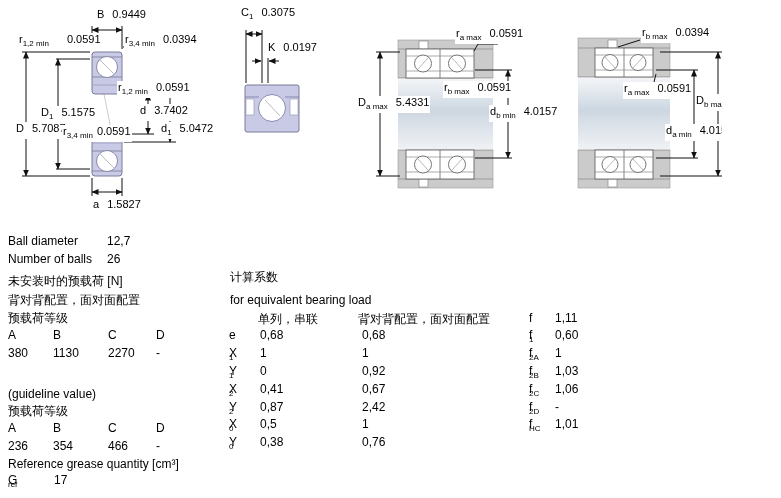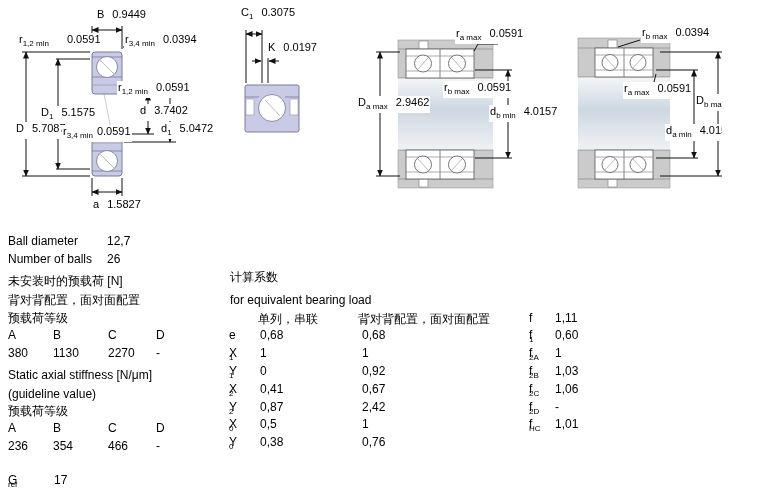--- a/index.html
+++ b/index.html
@@ -176,21 +176,21 @@
   <div class="dim" style="left:160px;top:122px"><span class="sym"><span>d</span><sub>1</sub></span><span class="val">5.0472</span></div>
   <div class="dim" style="left:40px;top:106px"><span class="sym"><span>D</span><sub>1</sub></span><span class="val">5.1575</span></div>
   <div class="dim" style="left:15px;top:122px"><span class="sym"><span>D</span><sub></sub></span><span class="val">5.7087</span></div>
   <div class="dim" style="left:62px;top:125px"><span class="sym"><span>r</span><sub>3,4 min</sub></span><span class="val" style="margin-left:4px">0.0591</span></div>
   <div class="dim" style="left:92px;top:198px"><span class="sym"><span>a</span><sub></sub></span><span class="val">1.5827</span></div>
 
   <div class="dim" style="left:240px;top:6px"><span class="sym"><span>C</span><sub>1</sub></span><span class="val">0.3075</span></div>
   <div class="dim" style="left:267px;top:41px"><span class="sym"><span>K</span><sub></sub></span><span class="val">0.0197</span></div>
 
   <div class="dim" style="left:455px;top:27px"><span class="sym"><span>r</span><sub>a max</sub></span><span class="val">0.0591</span></div>
-  <div class="dim" style="left:357px;top:96px"><span class="sym"><span>D</span><sub>a max</sub></span><span class="val">2.9462</span></div>
+  <div class="dim" style="left:357px;top:96px"><span class="sym"><span>D</span><sub>a max</sub></span><span class="val">5.4331</span></div>
   <div class="dim" style="left:443px;top:81px"><span class="sym"><span>r</span><sub>b max</sub></span><span class="val">0.0591</span></div>
   <div class="dim" style="left:489px;top:105px"><span class="sym"><span>d</span><sub>b min</sub></span><span class="val">4.0157</span></div>
 
   <div class="dim" style="left:641px;top:26px"><span class="sym"><span>r</span><sub>b max</sub></span><span class="val">0.0394</span></div>
   <div class="dim" style="left:623px;top:82px"><span class="sym"><span>r</span><sub>a max</sub></span><span class="val">0.0591</span></div>
   <div class="dim" style="left:695px;top:94px"><span class="sym"><span>D</span><sub>b max</sub></span><span class="val">5.4882</span></div>
   <div class="dim" style="left:665px;top:124px"><span class="sym"><span>d</span><sub>a min</sub></span><span class="val">4.0157</span></div>
 
   <div class="txt bold" style="left:8px;top:234px">Ball diameter</div>
   <div class="txt" style="left:107px;top:234px">12,7</div>
@@ -204,35 +204,35 @@
     <span style="left:53px">B</span>
     <span style="left:108px">C</span>
     <span style="left:156px">D</span>
   </div>
   <div class="row" style="top:346px">
     <span style="left:8px">380</span>
     <span style="left:53px">1130</span>
     <span style="left:108px">2270</span>
     <span style="left:156px">-</span>
   </div>
-  <div class="txt bold" style="left:8px;top:368px">Static axial stiffness [N/μm]</div>
   <div class="txt" style="left:8px;top:387px">(guideline value)</div>
   <div class="txt" style="left:8px;top:404px">预载荷等级</div>
   <div class="row" style="top:421px">
     <span style="left:8px">A</span>
     <span style="left:53px">B</span>
     <span style="left:108px">C</span>
     <span style="left:156px">D</span>
   </div>
   <div class="row" style="top:439px">
     <span style="left:8px">236</span>
     <span style="left:53px">354</span>
     <span style="left:108px">466</span>
     <span style="left:156px">-</span>
   </div>
+  <div class="txt bold" style="left:8px;top:457px">Reference grease quantity [cm³]</div>
   <div class="row" style="top:473px">
     <span style="left:8px" class="sym"><span>G</span><sub>ref</sub></span>
     <span style="left:54px">17</span>
   </div>
 
   <div class="txt bold" style="left:230px;top:270px">计算系数</div>
   <div class="txt bold" style="left:230px;top:293px">for equivalent bearing load</div>
   <div class="row" style="top:311px">
     <span style="left:258px">单列，串联</span>
     <span style="left:358px">背对背配置，面对面配置</span>

